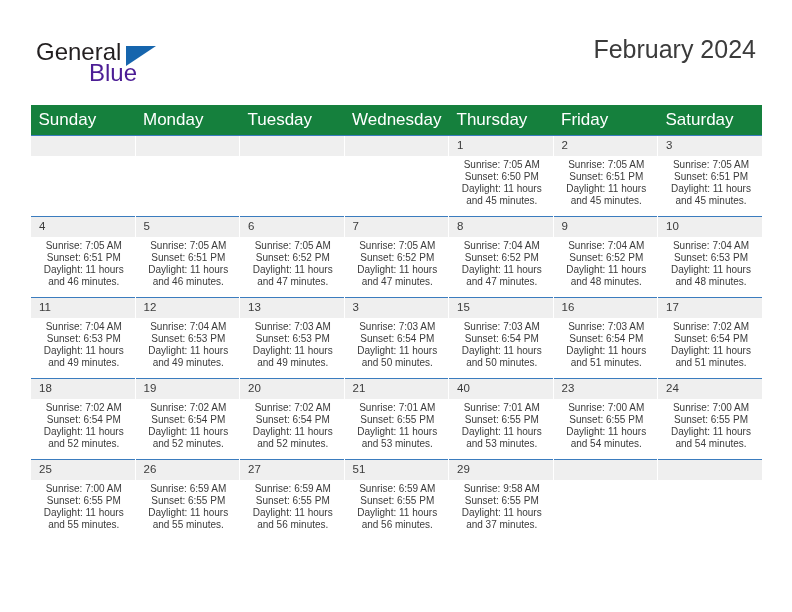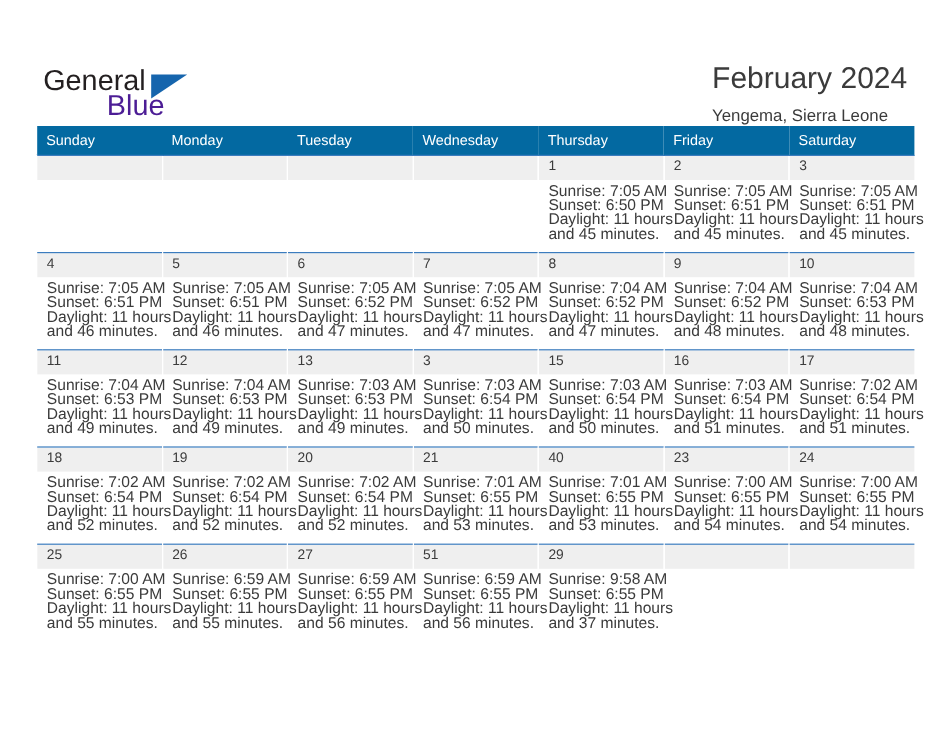--- a/index.html
+++ b/index.html
@@ -21,21 +21,20 @@
     box-sizing: border-box;
   }
 
   
   .header {
     position: absolute;
     left: 0;
     top: 0;
     width: 792px;
     height: 104px;
-    margin-top: 16px;
   }
   .logo {
     position: absolute;
     left: 36px;
     top: 38px;
     width: 200px;
     height: 48px;
   }
   .logo-general {
     position: absolute;
@@ -60,20 +59,21 @@
     top: 8px;
     width: 0;
     height: 0;
     border-left: 30px solid #1665ad;
     border-bottom: 20px solid transparent;
   }
   .title-block {
     position: absolute;
     right: 36px;
     top: 34px;
+    text-align: right;
   }
   .cal-title {
     font-size: 25px;
     color: #3b3b3b;
     line-height: 31px;
     white-space: nowrap;
   }
   .cal-subtitle {
     font-size: 14px;
     color: #3b3b3b;
@@ -85,23 +85,23 @@
   
   .calendar {
     position: absolute;
     left: 30px;
     top: 105px;
     width: 732px;
     border-collapse: collapse;
     table-layout: fixed;
   }
   .calendar th {
-    background: #0369a1;
+    background: #15803d;
     color: #ffffff;
-    font-size: 12px;
+    font-size: 17px;
     font-weight: normal;
     text-align: left;
     padding: 5px 0 5px 8px;
     height: 9px;
     border: none;
   }
   .calendar td {
     vertical-align: top;
     padding: 0;
     border-top: 1px solid #3b7cbe;
@@ -119,21 +119,21 @@
     color: #3b3b3b;
     padding: 3px 0 4px 8px;
     line-height: 13px;
   }
   .daynum.empty {
     background: #efefef;
     color: transparent;
   }
   .dayinfo {
     padding: 3px 6px 0 8px;
-    font-size: 13px;
+    font-size: 10px;
     line-height: 12.1px;
     color: #3b3b3b;
     text-align: center;
   }
   .dayinfo div {
     white-space: nowrap;
   }
   td.blank .daynum {
     background: #efefef;
   }
@@ -146,21 +146,20 @@
   <div class="header">
 
     <div class="logo">
       <span class="logo-general">General</span>
       <span class="logo-triangle"></span>
       <span class="logo-blue">Blue</span>
     </div>
 
     <div class="title-block">
       <div class="cal-title">February 2024</div>
-      <div class="cal-subtitle">Yengema, Sierra Leone</div>
     </div>
 
   </div>
 
   <table class="calendar">
     <thead>
       <tr>
         <th>Sunday</th>
         <th>Monday</th>
         <th>Tuesday</th>

